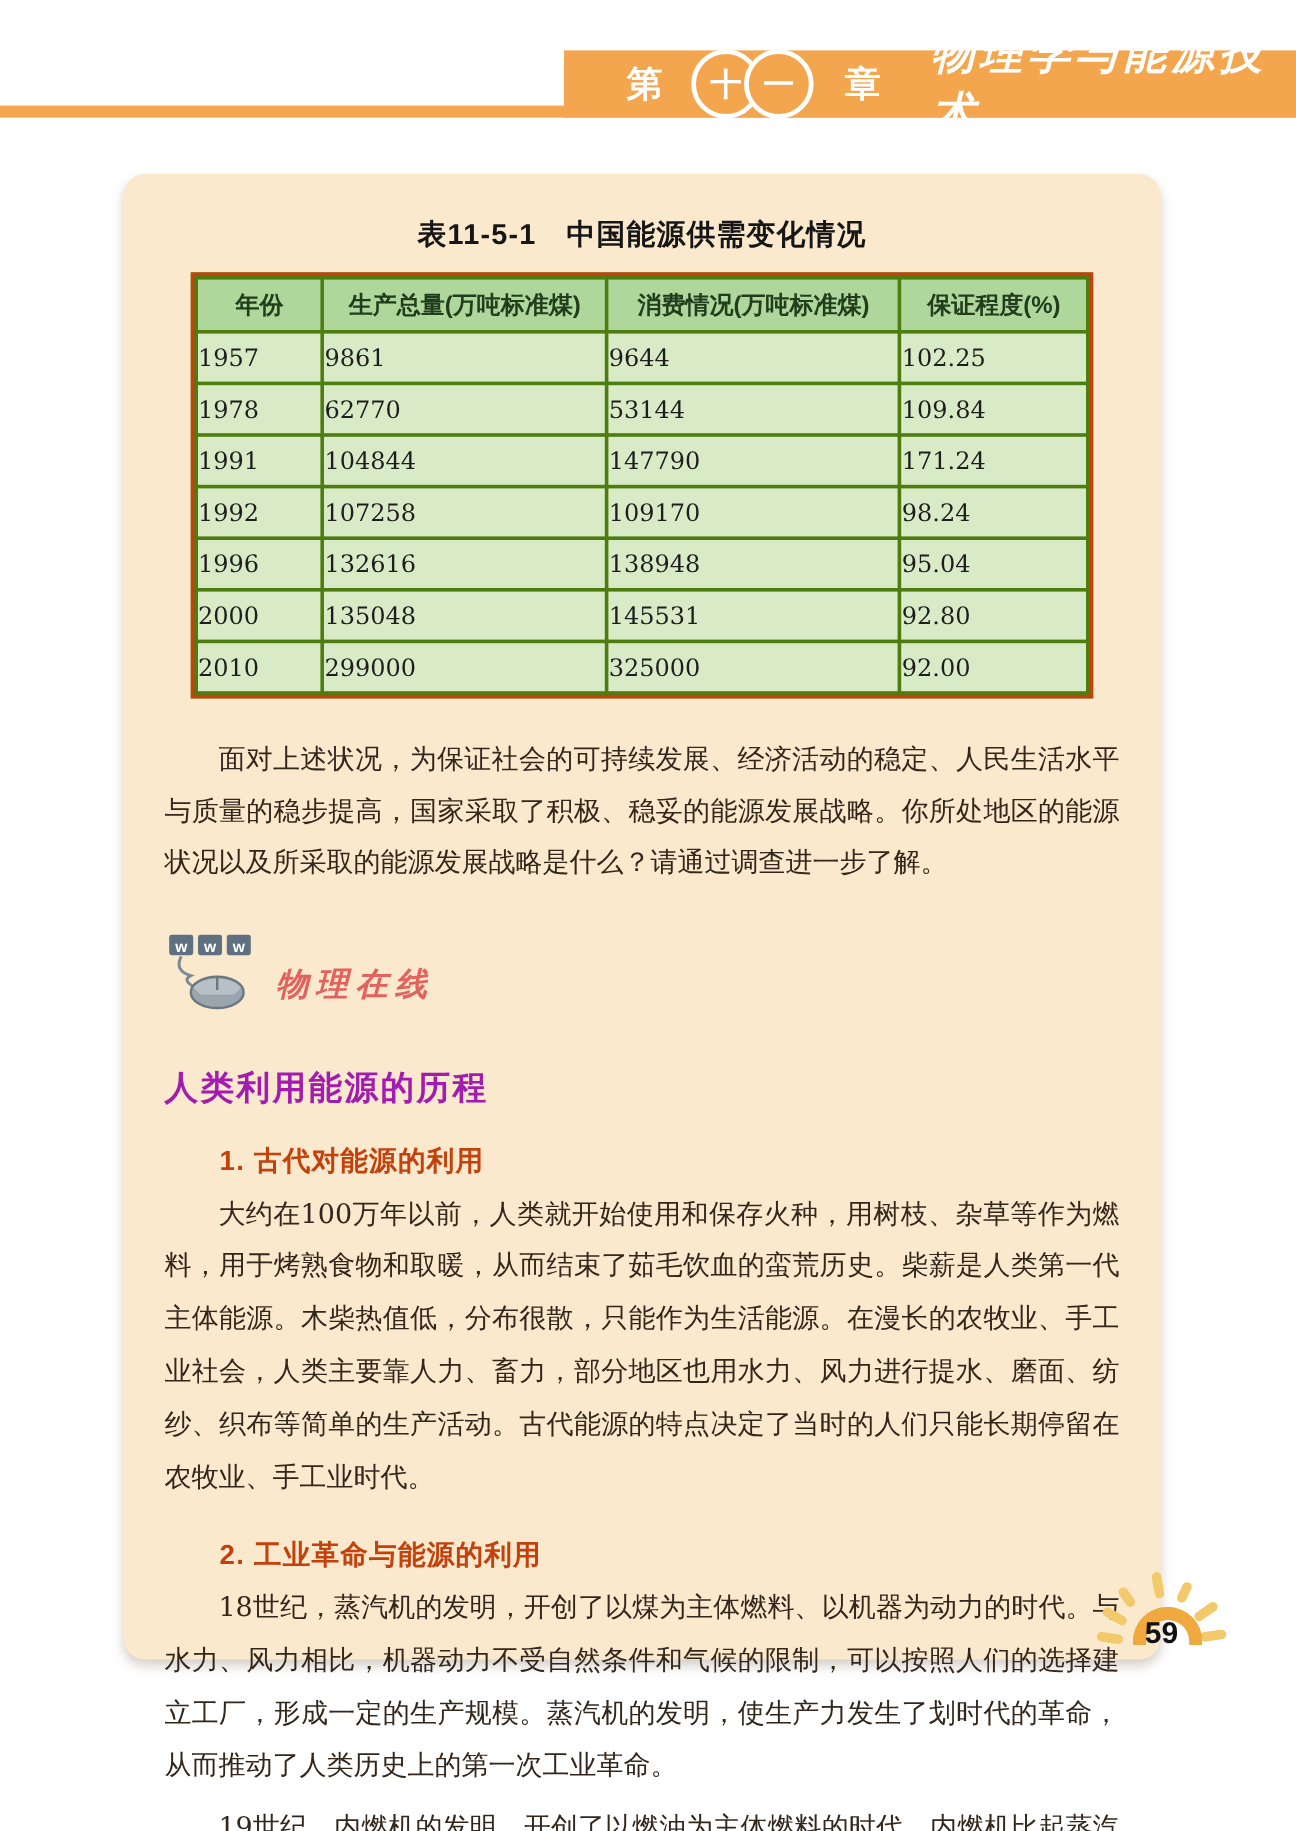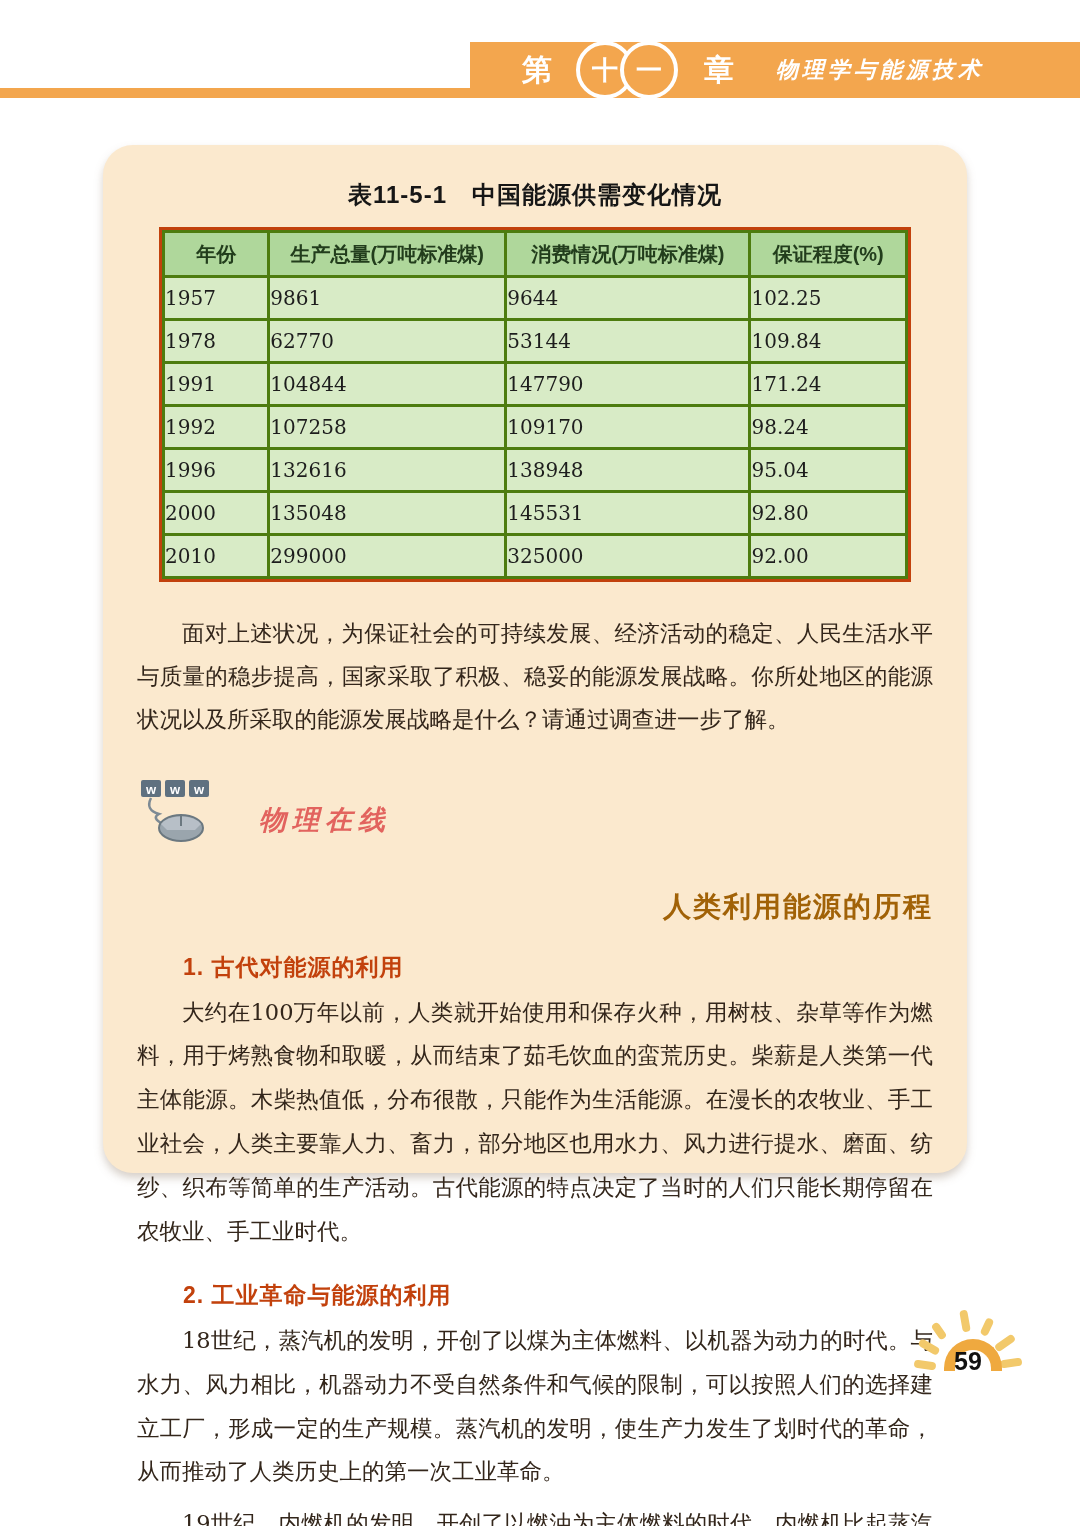--- a/index.html
+++ b/index.html
@@ -9,44 +9,44 @@
   
   .band-thin { position:absolute; left:0; top:88px; width:1080px; height:10px; background:#F3A64E; }
   .band-block { position:absolute; left:470px; top:42px; width:610px; height:56px; background:#F3A64E; display:flex; align-items:center; }
   .chap-prefix, .chap-suffix { color:#fff; font-weight:bold; font-size:30px; letter-spacing:2px; }
   .chap-prefix { margin-left:52px; }
   .chap-suffix { margin-left:26px; }
   .badge { display:flex; margin-left:22px; position:relative; z-index:2; }
   .badge .circ { width:58px; height:58px; border:4px solid #ffffff; border-radius:50%; background:#F3A64E;
                  display:flex; align-items:center; justify-content:center; color:#fff; font-weight:bold; font-size:26px; }
   .badge .circ.second { margin-left:-14px; }
-  .chap-title { color:#fff; font-weight:bold; font-size:22px; font-style:italic; margin-left:40px; letter-spacing:4px; }
+  .chap-title { color:#fff; font-weight:bold; font-size:36px; font-style:italic; margin-left:40px; letter-spacing:4px; }
 
   
-  .card { position:absolute; left:103px; top:145px; width:864px; height:1028px; background:#FBE9CE;
-          border-radius:30px; box-shadow:0 5px 9px rgba(140,120,100,.35); padding:28px 34px 0 34px; }
+  .card { position:absolute; left:103px; top:145px; width:864px; height:1238px; background:#FBE9CE;
+          border-radius:18px; box-shadow:0 5px 9px rgba(140,120,100,.35); padding:28px 34px 0 34px; }
 
   .tbl-title { text-align:center; font-size:24px; font-weight:bold; color:#161616; margin-top:6px; letter-spacing:1px; }
 
   table.energy { width:752px; margin:16px auto 0 auto; border-collapse:separate; border-spacing:3px;
                  background:#4d7c0f; border:3px solid #c2410c; }
   table.energy th { background:#AFD79B; height:42px; font-size:20px; font-weight:bold; color:#223D1C; text-align:center; }
   table.energy td { background:#D8EBC6; height:40px; font-size:20px; color:#1d1d1d; 
                     font-family:"DejaVu Serif", serif; }
   .col-year { width:14%; } .col-prod { width:32%; } .col-cons { width:33%; } .col-rate { width:21%; }
 
   .kai { font-family:"DejaVu Serif", serif; color:#33261B; }
   .intro { margin-top:30px; font-size:22.5px; line-height:1.92; text-indent:2em; text-align:justify; }
 
   
   .online { margin-top:34px; display:flex; align-items:flex-end; height:72px; }
   .online-label { color:#E2635E; font-size:27px; font-weight:bold; font-family:"DejaVu Serif", serif;
-                  letter-spacing:6px; margin-left:30px; margin-bottom:10px; font-style:italic; }
+                  letter-spacing:6px; margin-left:1px; margin-bottom:10px; font-style:italic; }
 
-  .article-title { text-align:right; font-size:28px; font-weight:bold; color:#a16207; margin-top:40px; letter-spacing:2px; }
+  .article-title { text-align:left; font-size:28px; font-weight:bold; color:#a21caf; margin-top:40px; letter-spacing:2px; }
 
   .sec-head { margin-top:26px; font-size:23px; font-weight:bold; color:#c2410c; text-indent:2em; letter-spacing:1px; }
   .sec-body { margin-top:8px; font-size:22.5px; line-height:1.95; text-indent:2em; text-align:justify; }
 
   
   .pagenum-wrap { position:absolute; right:62px; top:1327px; width:90px; height:70px; }
   .sun-arc { position:absolute; left:16px; top:12px; width:58px; height:32px;
              border:11px solid #EFA93F; border-bottom:none; border-radius:58px 58px 0 0; }
   .ray { position:absolute; width:22px; height:8px; background:#F2C96B; border-radius:4px; }
   .r1 { left:-14px; top:34px; transform:rotate(8deg); }

